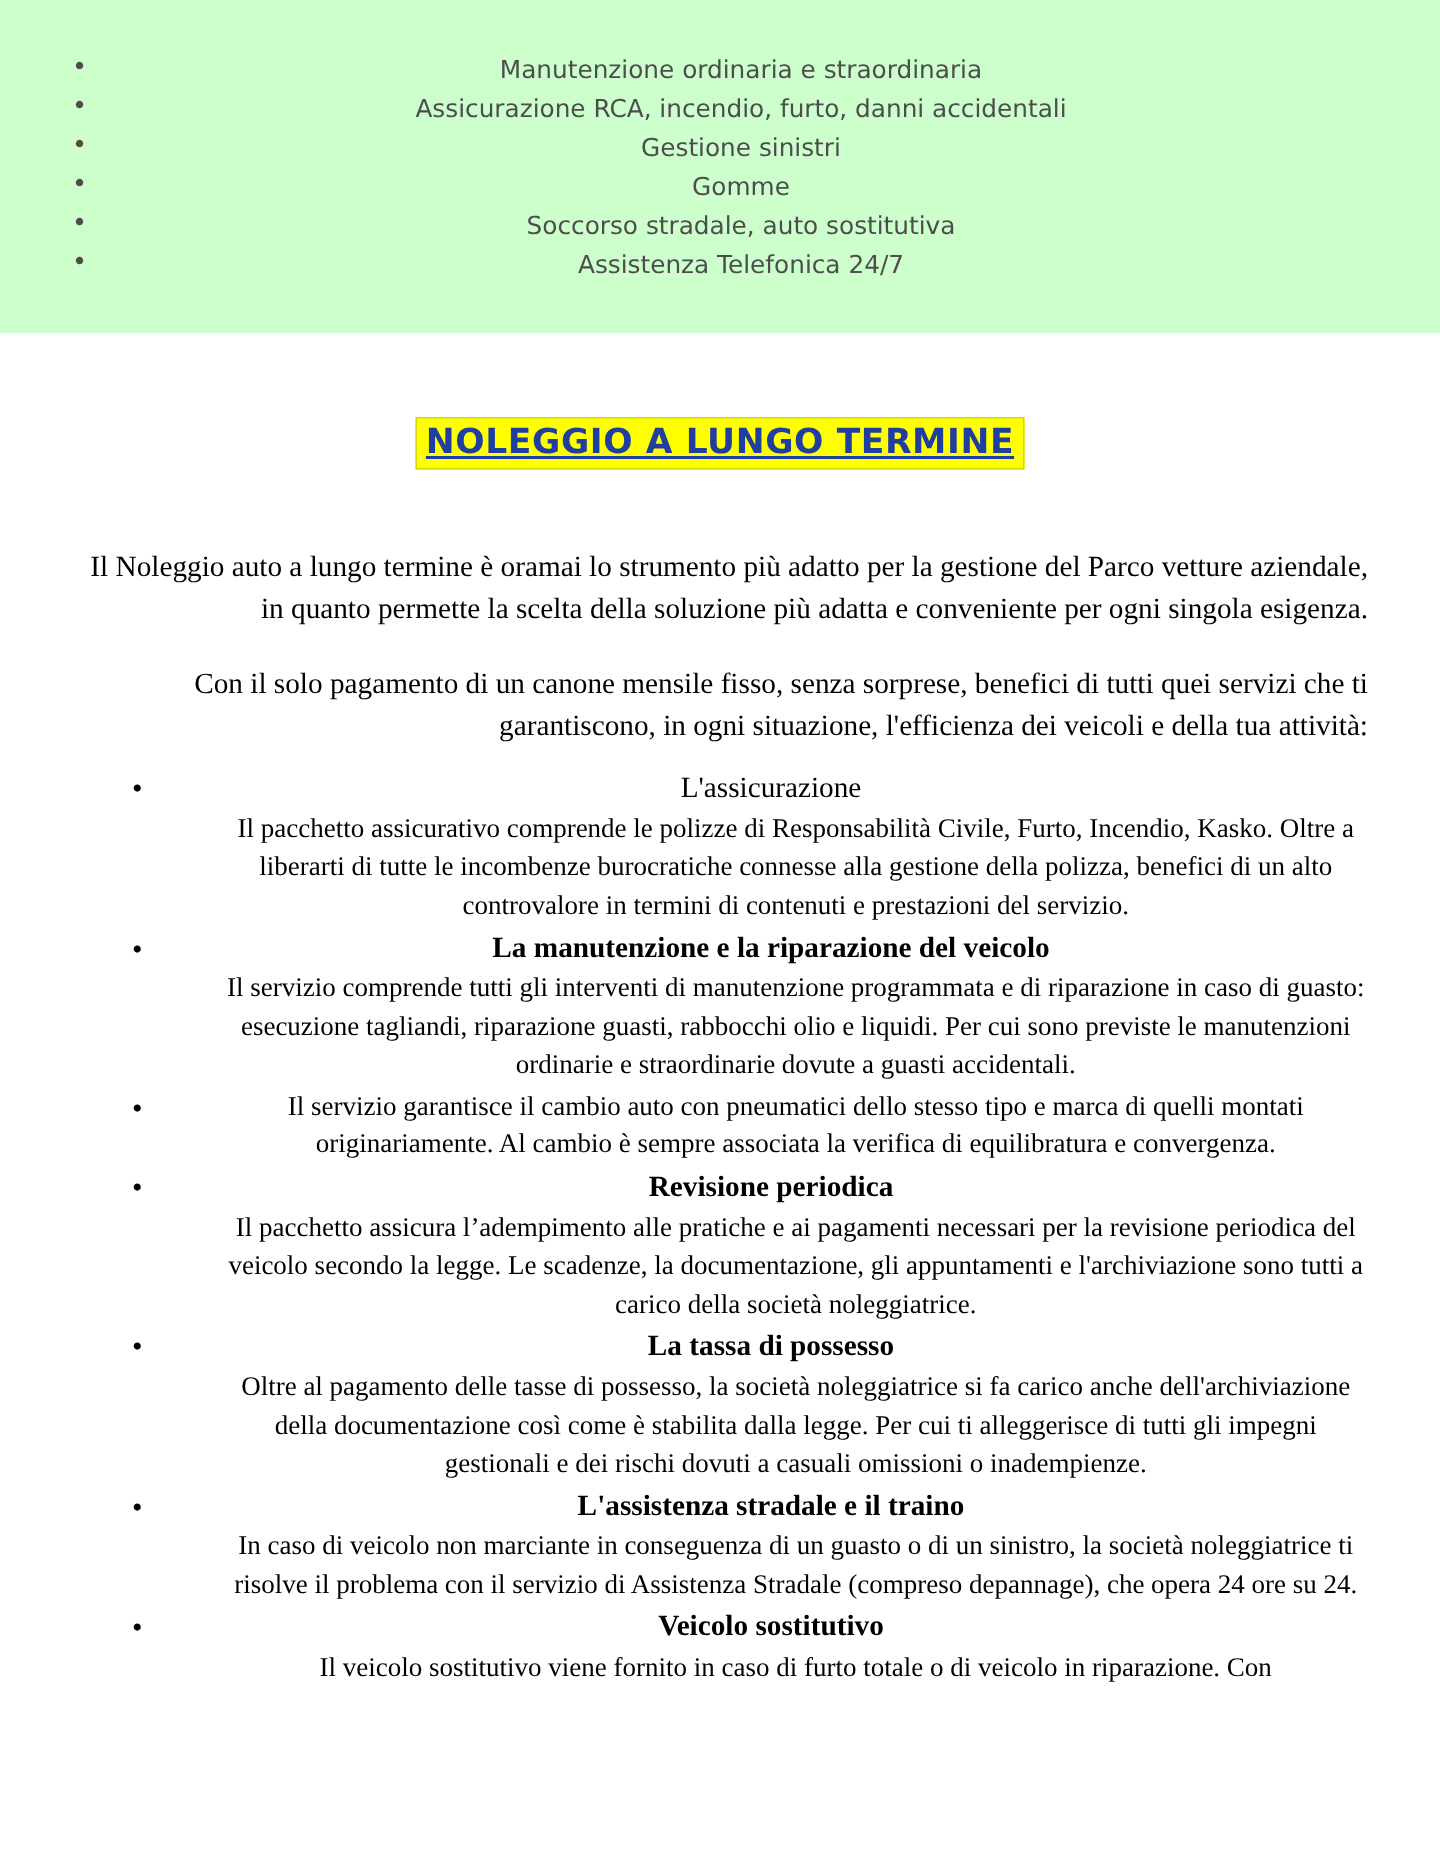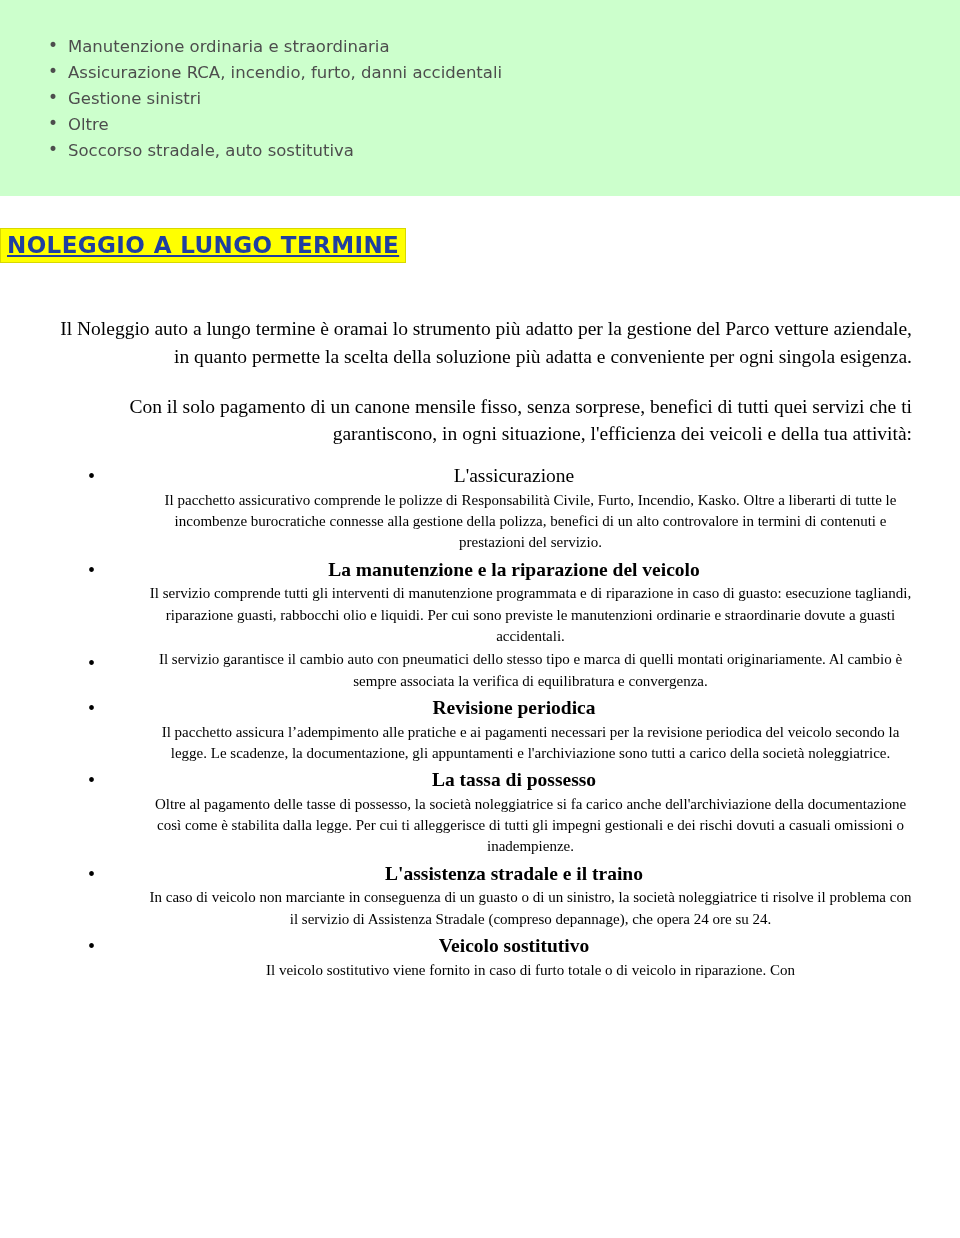--- a/index.html
+++ b/index.html
@@ -25,20 +25,21 @@
   .banner {
     background: #ccffcc;
     padding: 34px 40px 32px 40px;
     box-sizing: border-box;
     min-height: 190px;
   }
   .banner ul {
     list-style: none;
     margin: 0;
     padding: 0;
+    text-align: center;
   }
   .banner li {
     position: relative;
     font-family: "DejaVu Sans", sans-serif;
     font-size: 16.5px;
     line-height: 1.52;
     color: #4d4d4d;
     padding-left: 28px;
     margin: 0 0 1px 0;
   }
@@ -46,21 +47,22 @@
     content: "\2022";
     position: absolute;
     left: 8px;
     top: -1px;
     font-size: 17px;
     color: #4d4d4d;
   }
 
   
   .title-wrap {
-    margin-top: 32px;
+    text-align: center;
+    margin-top: 56px;
     margin-bottom: 10px;
   }
   .title {
     display: inline-block;
     background: #ffff00;
     color: #1f3fa0;
     font-family: "DejaVu Sans", sans-serif;
     font-weight: bold;
     font-size: 23px;
     letter-spacing: 0.4px;
@@ -114,37 +116,38 @@
     display: block;
     font-size: 19.5px;
     line-height: 1.42;
     font-weight: bold;
   }
   .svc-title.plain {
     font-weight: normal;
   }
   .svc-body {
     display: block;
-    font-size: 15px;
+    font-size: 18px;
     line-height: 1.42;
     margin-left: 33px;
   }
 </style>
 </head>
 <body>
 
 <div class="page">
 
   <div class="banner">
     <ul>
       <li>Manutenzione ordinaria e straordinaria</li>
       <li>Assicurazione RCA, incendio, furto, danni accidentali</li>
       <li>Gestione sinistri</li>
-      <li>Oltre</li>
+      <li>Gomme</li>
       <li>Soccorso stradale, auto sostitutiva</li>
+      <li>Assistenza Telefonica 24/7</li>
     </ul>
   </div>
 
   <div class="title-wrap">
     <span class="title">NOLEGGIO A LUNGO TERMINE</span>
   </div>
 
   <div class="content">
 
     <p class="para intro">Il Noleggio auto a lungo termine è oramai lo strumento più adatto per la gestione del Parco vetture aziendale, in quanto permette la scelta della soluzione più adatta e conveniente per ogni singola esigenza.</p>

